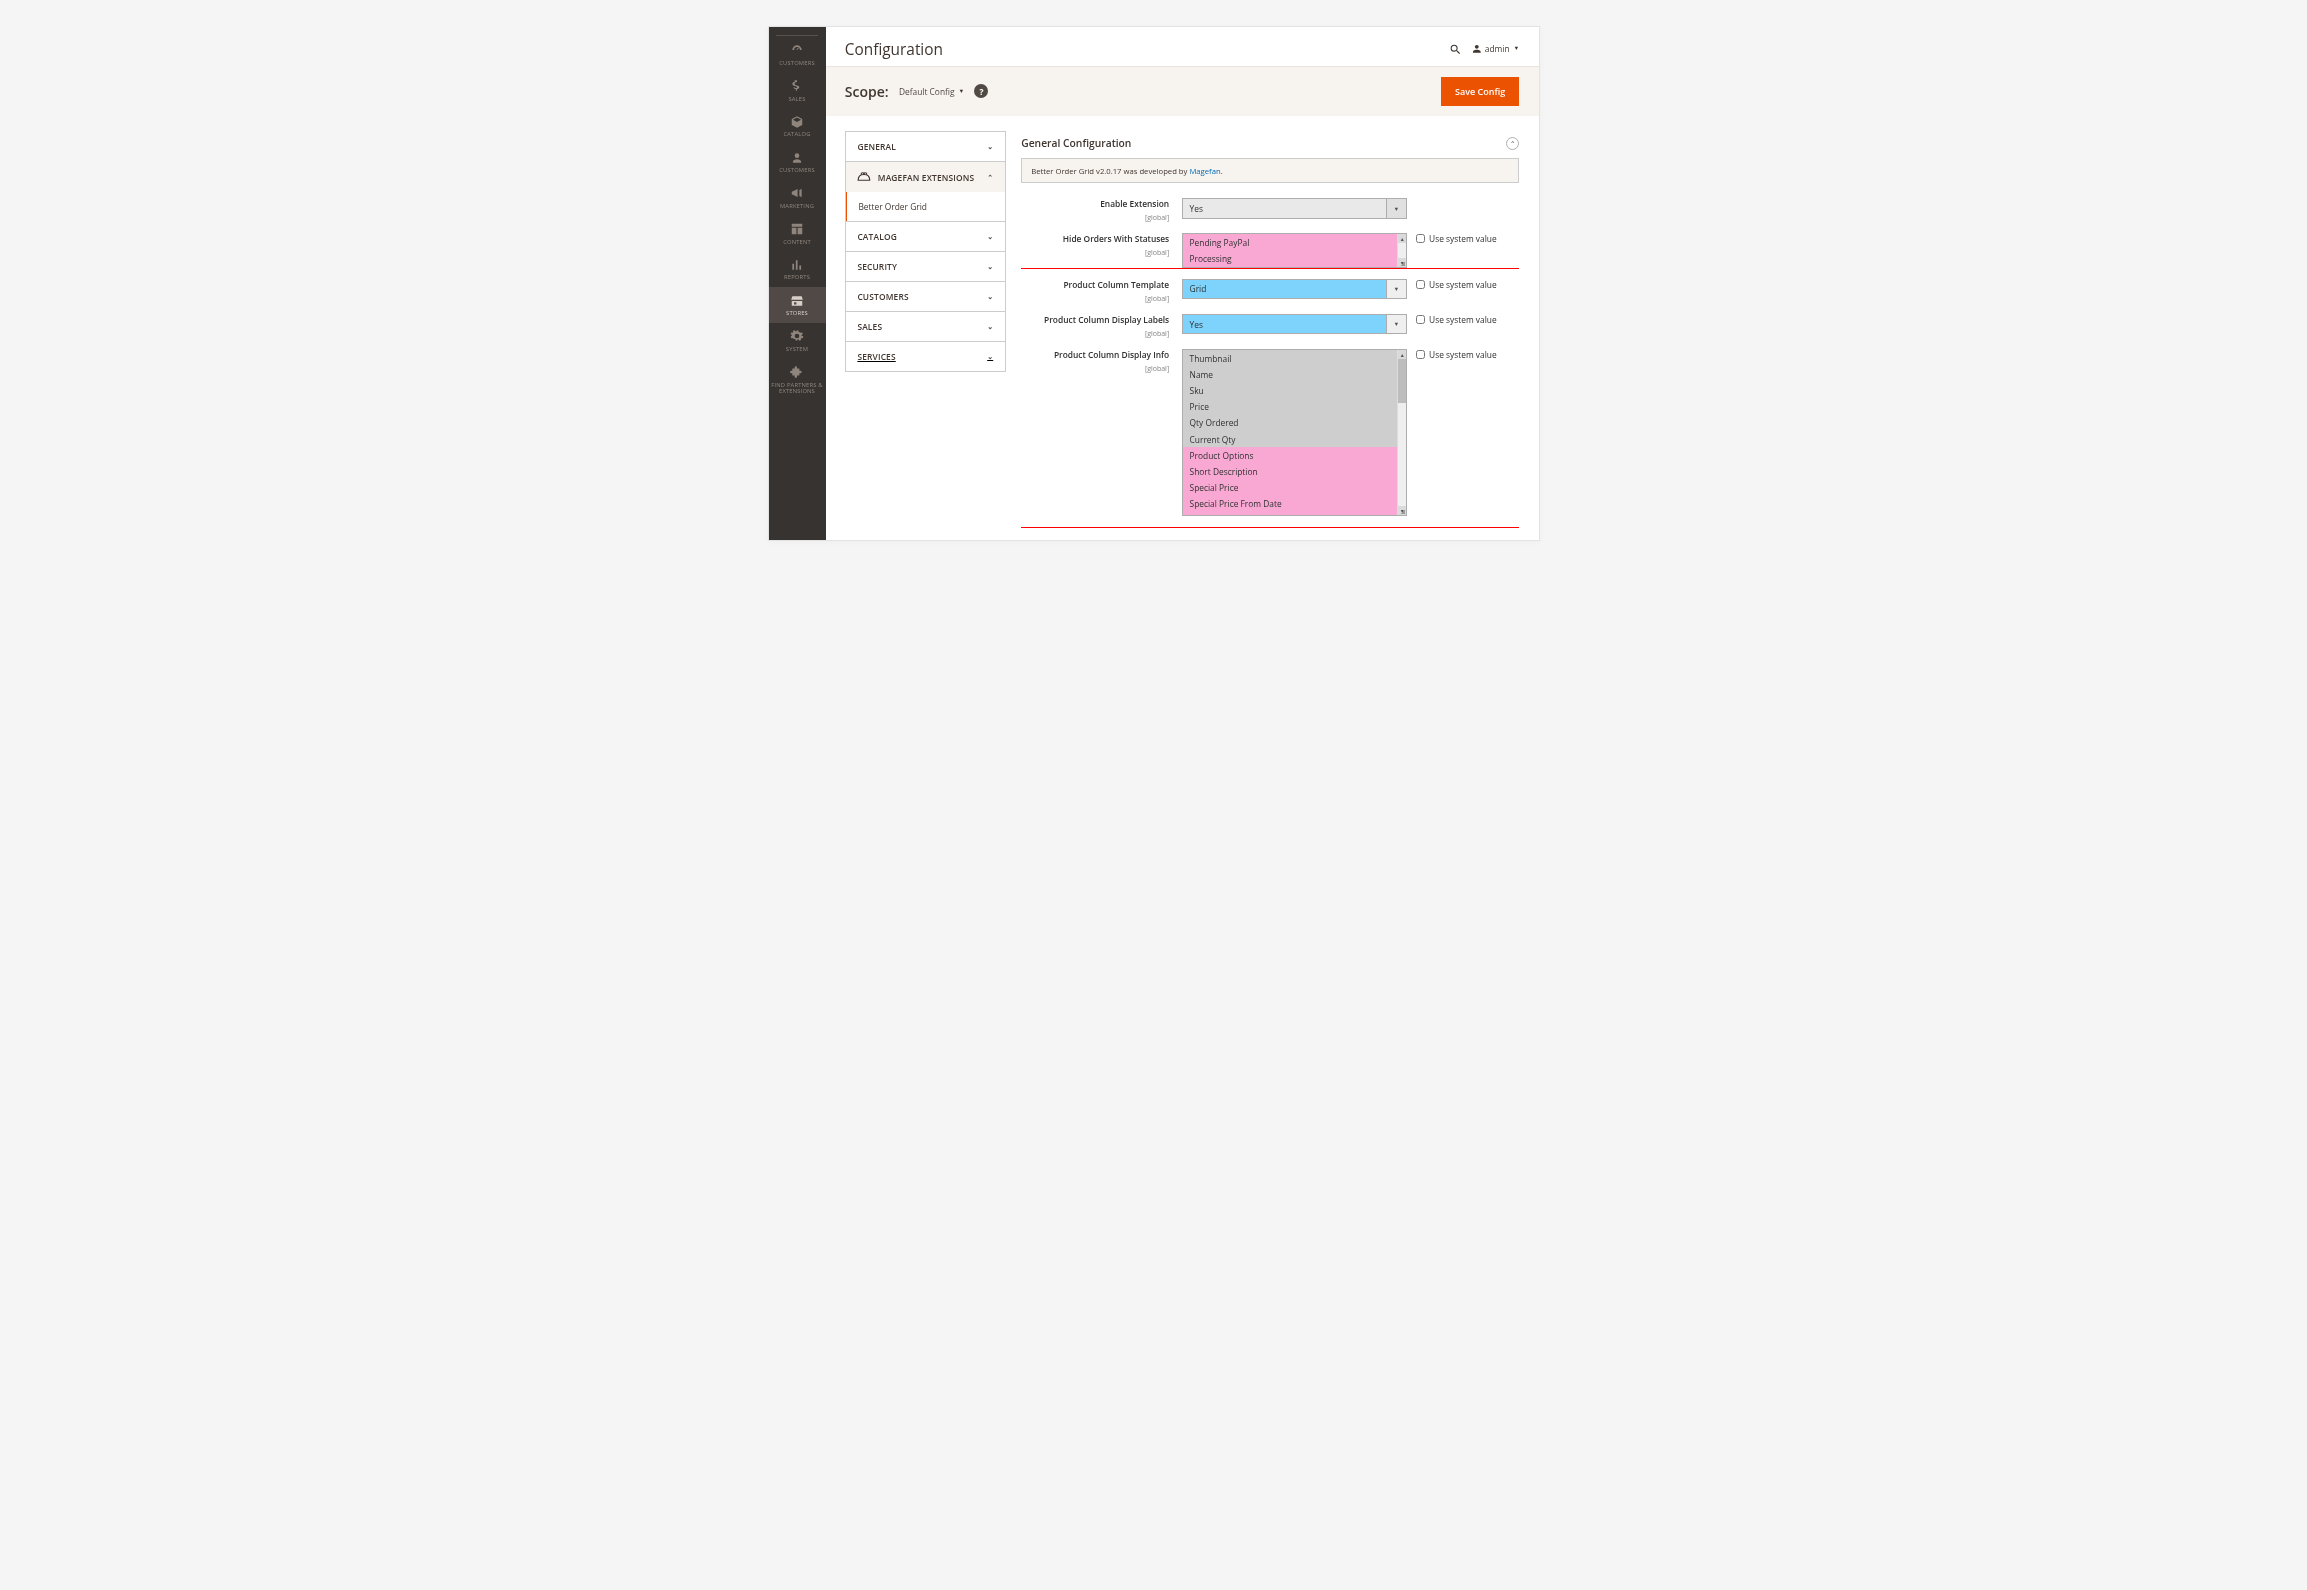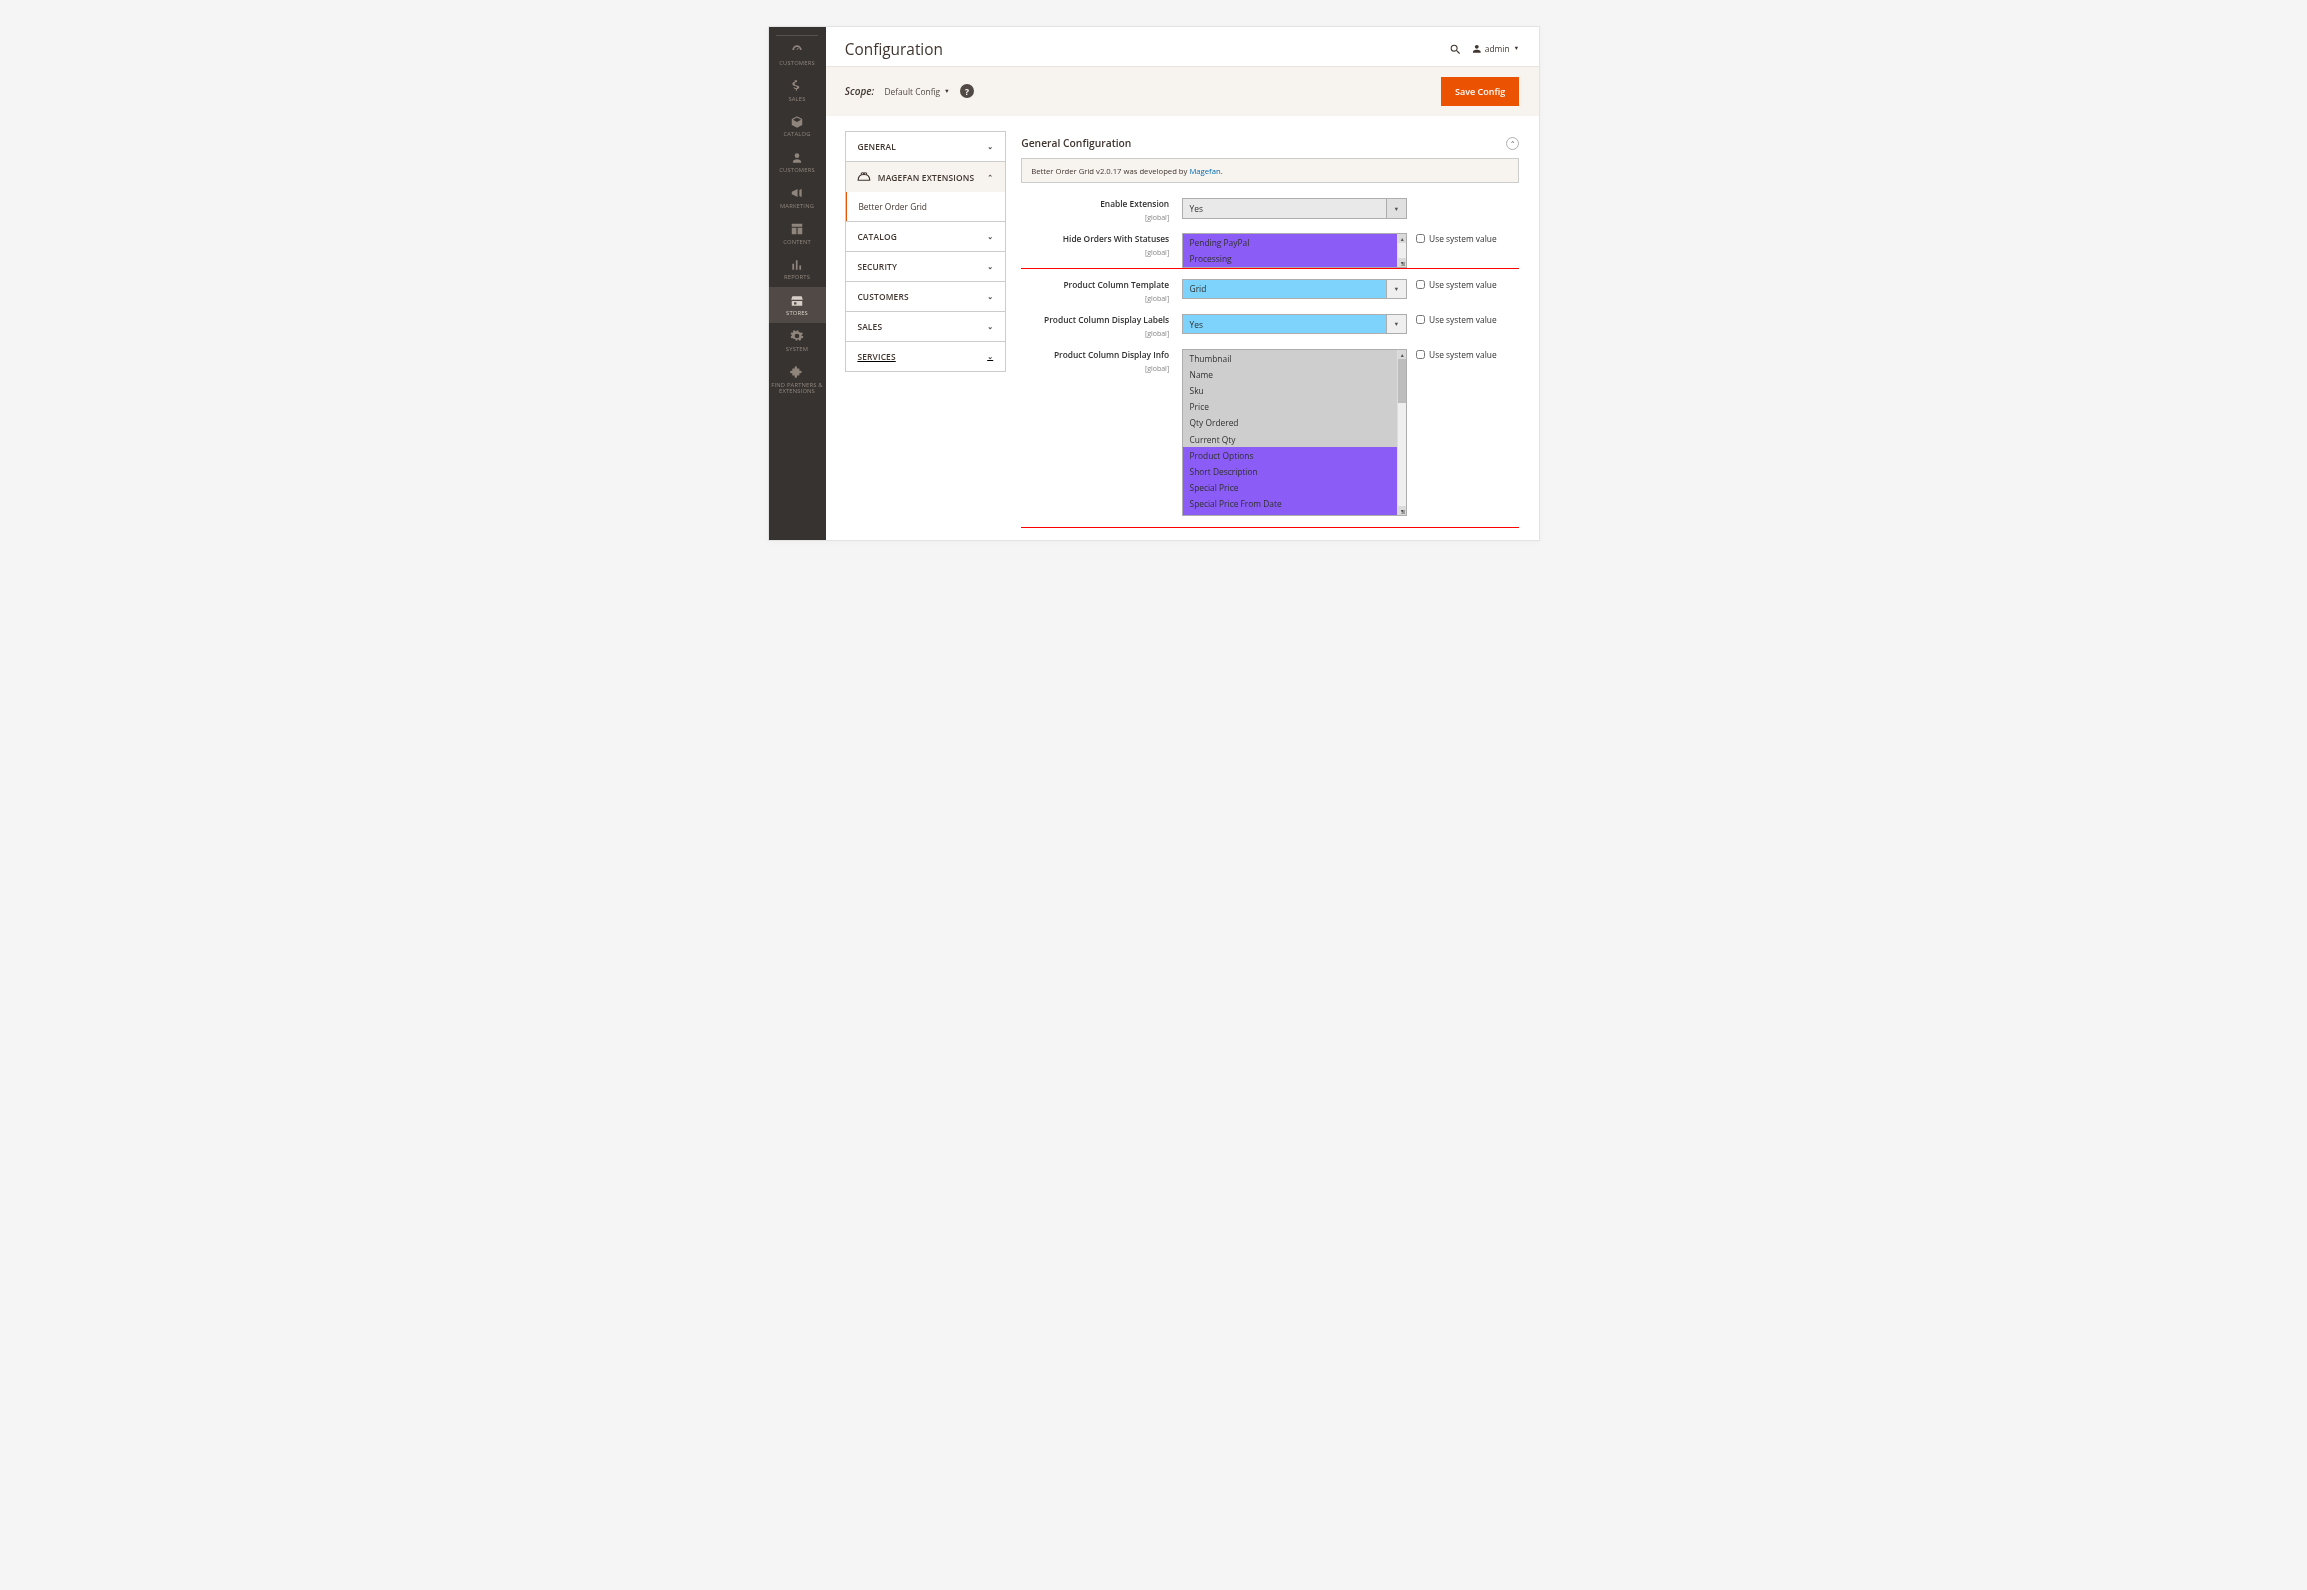--- a/index.html
+++ b/index.html
@@ -20,21 +20,21 @@
 .main { flex:1; display:flex; flex-direction:column; overflow:hidden; background:#fff; }
 .page-header { display:flex; align-items:center; padding:11.6px 19.3px 6.4px; }
 .page-title { font-size:15.4px; color:#41362f; font-weight:400; flex:1; }
 .hdr-icons { display:flex; align-items:flex-start; gap:9px; color:#41362f; font-size:8.4px; }
 .search-btn, .user-btn { cursor:pointer; display:flex; align-items:center; }
 .search-btn svg { width:13px; height:13px; fill:#41362f; }
 .user-btn svg { width:11.6px; height:11.6px; fill:#41362f; margin-right:2.6px; }
 .user-btn .caret { margin-left:3.9px; font-size:5.8px; }
 
 .toolbar { background:#f7f3ef; border-top:0.6px solid #e9e3dd; display:flex; align-items:center; padding:10.3px 19.3px; }
-.scope-label { font-weight:600; color:#41362f; font-size:10px; margin-right:10.3px;font-style:italic; }
+.scope-label { font-weight:600; color:#41362f; font-size:14px; margin-right:10.3px; }
 .scope-val { color:#514943; font-size:8.4px; margin-right:3.9px; }
 .scope-caret { font-size:5.8px; color:#41362f; margin-right:10.3px; }
 .help { width:14px; height:14px; border-radius:50%; background:#514943; color:#fff; display:flex; align-items:center; justify-content:center; font-weight:700; font-size:8.4px; cursor:pointer; }
 .spacer { flex:1; }
 .save { background:#eb5202; color:#fff; border:none; padding:7.7px 14px; font-size:9px; font-weight:600; cursor:pointer;margin-left:16px; }
 
 .content { flex:1; display:flex; padding:15.4px 19.3px 0; gap:15.4px; overflow:hidden; }
 .config-nav { width:161px; flex-shrink:0; }
 .cn-group { border:0.6px solid #ccc; border-bottom:none; }
 .cn-group:last-child { border-bottom:0.6px solid #ccc;text-decoration:underline; }
@@ -60,21 +60,21 @@
 .ctrlcol { width:225px; }
 .syscol { padding-left:9px; font-size:8.4px; color:#303030; display:flex; align-items:center; gap:3.9px; }
 .syscol input { width:9px; height:9px; cursor:pointer; }
 
 .sel { display:flex; width:100%; border:0.6px solid #adadad; height:20.6px; background:#7dd3fc; }
 .sel.disabled { background:#e9e9e9; }
 .sel .v { flex:1; padding:0 6.4px; display:flex; align-items:center; font-size:8.4px; color:#303030; }
 .sel .btn { width:20.6px; border-left:0.6px solid #adadad; background:#efefef; display:flex; align-items:center; justify-content:center; color:#555; font-size:5.8px; cursor:pointer; }
 .sel.disabled .btn { background:#e0e0e0; }
 
-.multi { width:100%; border:0.6px solid #adadad; background:#8b5cf6; position:relative; }
+.multi { width:100%; border:0.6px solid #adadad; background:#f9a8d4; position:relative; }
 .multi .list { max-height:35px; overflow:hidden; }
 .multi .opt { padding:2.6px 6.4px; font-size:8.4px; color:#303030; cursor:pointer; }
 .multi .scrollbar { position:absolute; right:0; top:0; bottom:0; width:9px; background:#efefef; border-left:0.6px solid #ddd; display:flex; flex-direction:column; }
 .multi .sb-up,.multi .sb-down { height:9px; background:#dadada; display:flex; align-items:center; justify-content:center; font-size:5.1px; color:#555; cursor:pointer; }
 .multi .sb-track { flex:1; }
 .multi .resize { position:absolute; right:0; bottom:0; width:6.4px; height:6.4px; cursor:nwse-resize; }
 .multi .resize::after{content:'';position:absolute;right:1.3px;bottom:1.3px;width:3.9px;height:3.9px;background:linear-gradient(135deg,transparent 50%,#999 50%);}
 
 .multibig .list { max-height:165px; overflow:hidden; }
 .multibig .opt.selected { background:#cecece; }

